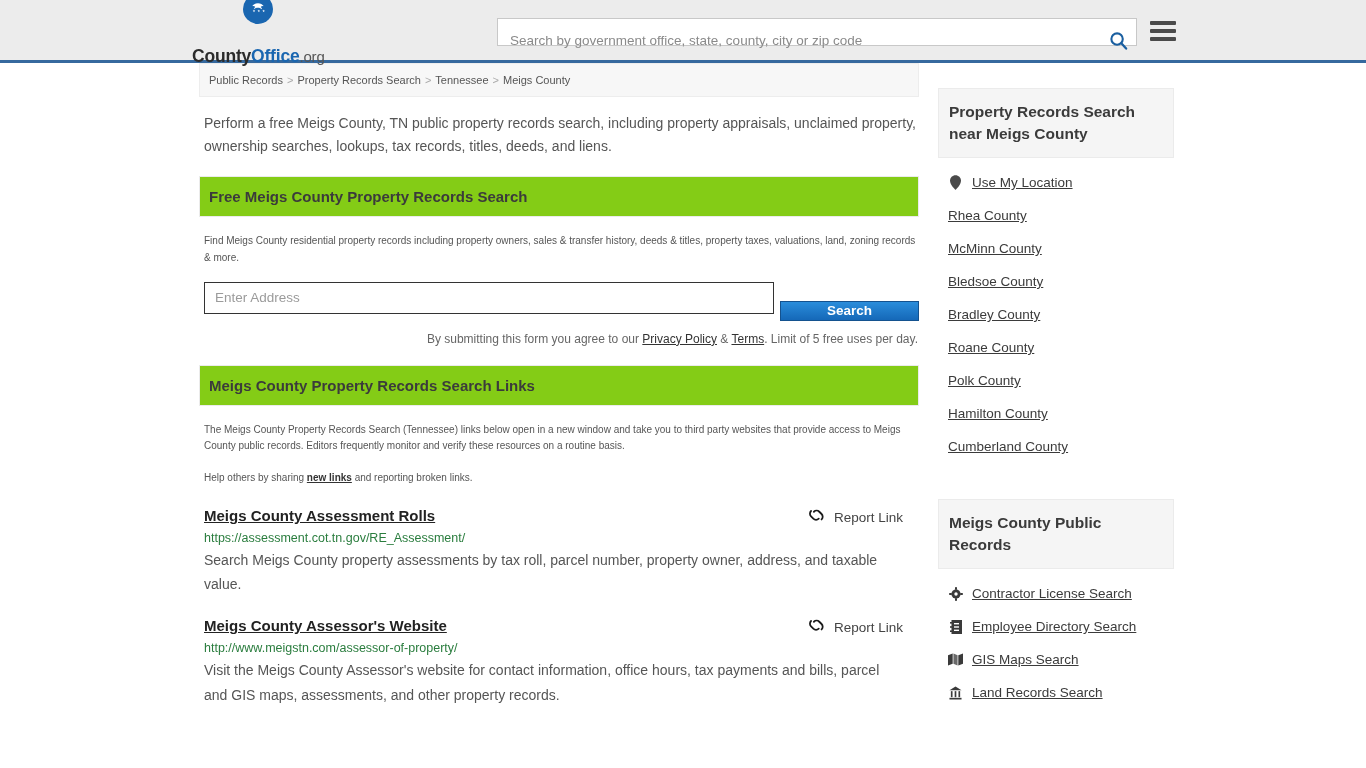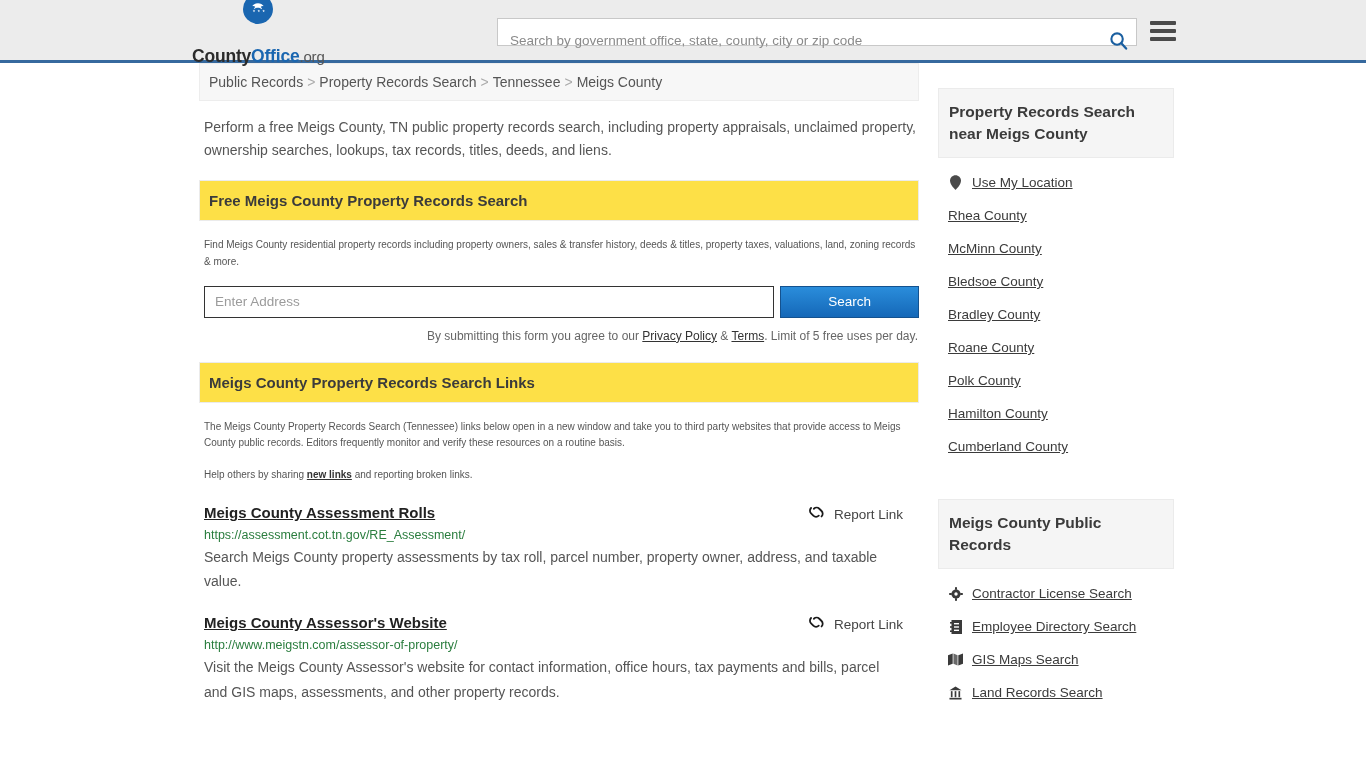--- a/index.html
+++ b/index.html
@@ -104,36 +104,36 @@
     font-weight: bold;
     color: #3b3b3b;
     margin: 25px 0 16px 0;
     letter-spacing: -0.1px;
   }
 
   .breadcrumb {
     background: #f7f7f7;
     border: 1px solid #ededed;
     padding: 10px 9px;
-    font-size: 14px;
+    font-size: 11px;
     color: #555;
   }
   .breadcrumb a { color: #555; text-decoration: none; cursor: pointer; }
   .breadcrumb .sep { color: #aaa; margin: 0 4px; }
   .breadcrumb .crumb-last { color: #555; }
 
   .intro {
     font-size: 14px;
     line-height: 1.62;
     color: #555;
     margin: 15px 0 0 5px;
   }
 
   .section-head {
-    background: #fde047;
+    background: #84cc16;
     border: 1px solid #ebebeb;
     font-size: 15px;
     font-weight: bold;
     color: #3b3b3b;
     padding: 11px 9px;
     margin-top: 19px;
   }
 
   .section-body { font-size: 10px; line-height: 1.62; color: #555; margin: 16px 0 0 5px; }
 
@@ -150,28 +150,29 @@
     padding: 0 10px;
     font-family: "Liberation Sans", sans-serif;
     font-size: 13.5px;
     color: #333;
     outline: none;
     background: #fff;
   }
   .addr-input::placeholder { color: #9b9b9b; }
   .addr-btn {
     width: 140px;
-    height: 32px;
+    height: 20px;
     background: linear-gradient(#2a8ddb, #1568b8);
     border: 1px solid #14528f;
     color: #ffffff;
     font-family: "Liberation Sans", sans-serif;
     font-size: 13.5px;
-    font-weight: normal;
-    cursor: pointer;
+    font-weight: bold;
+    cursor: pointer;
+    margin-top: 19px;
   }
   .disclaimer {
     text-align: right;
     font-size: 12px;
     color: #666;
     margin-top: 11px;
     padding-right: 1px;
   }
   .disclaimer a { color: #333; text-decoration: underline; cursor: pointer; }
 

